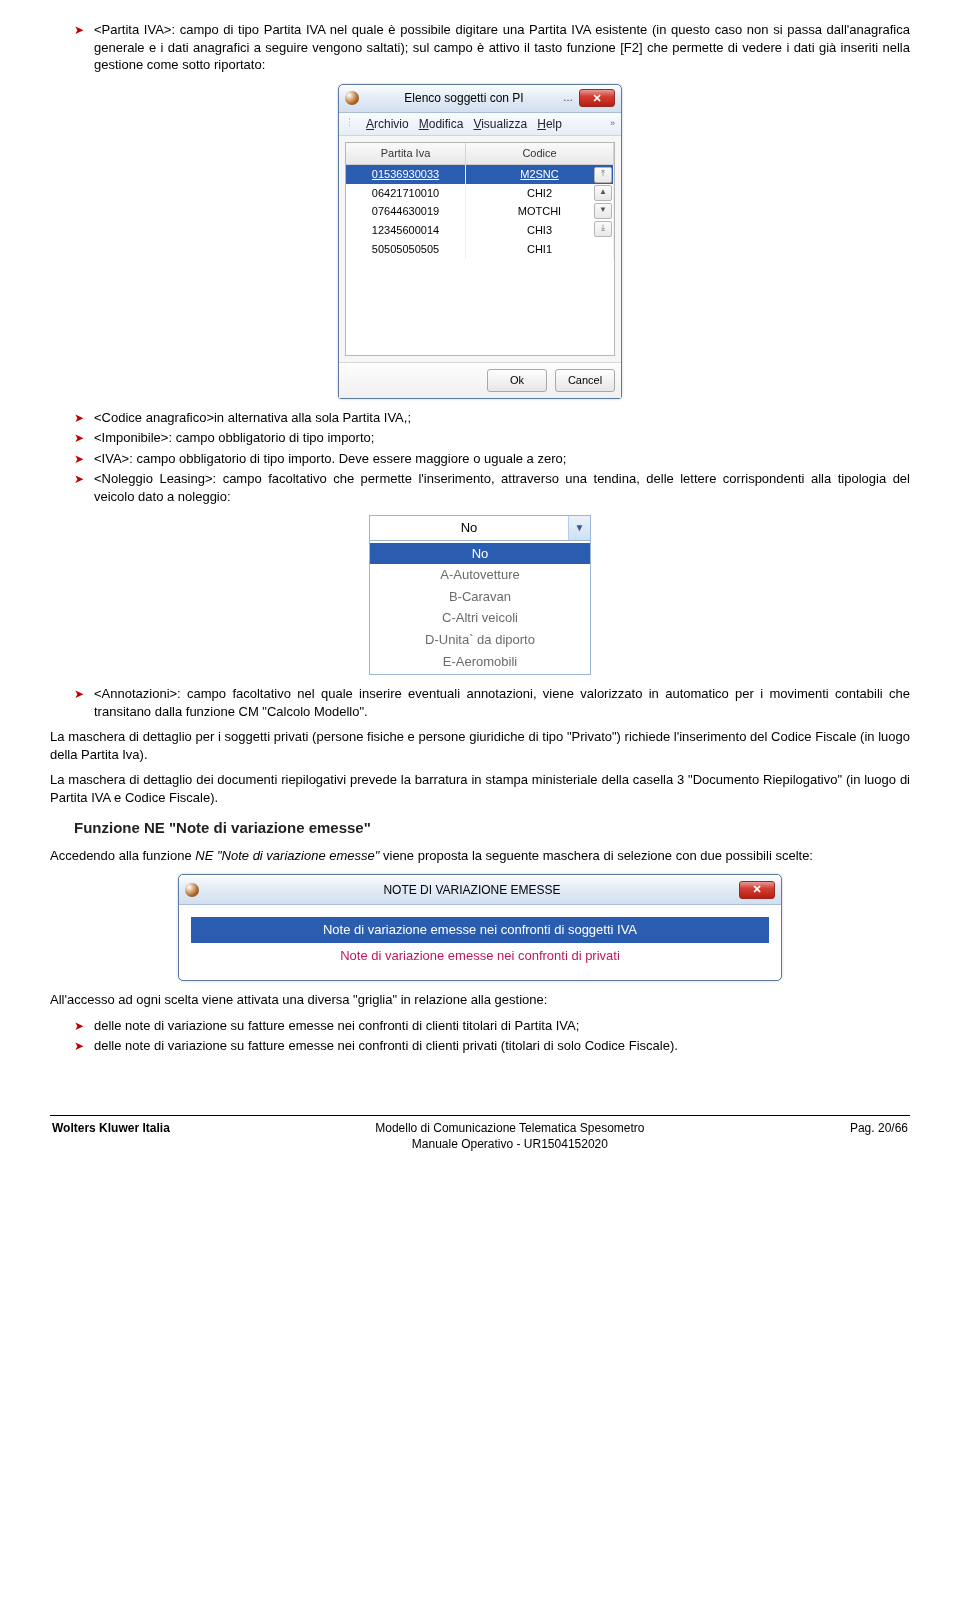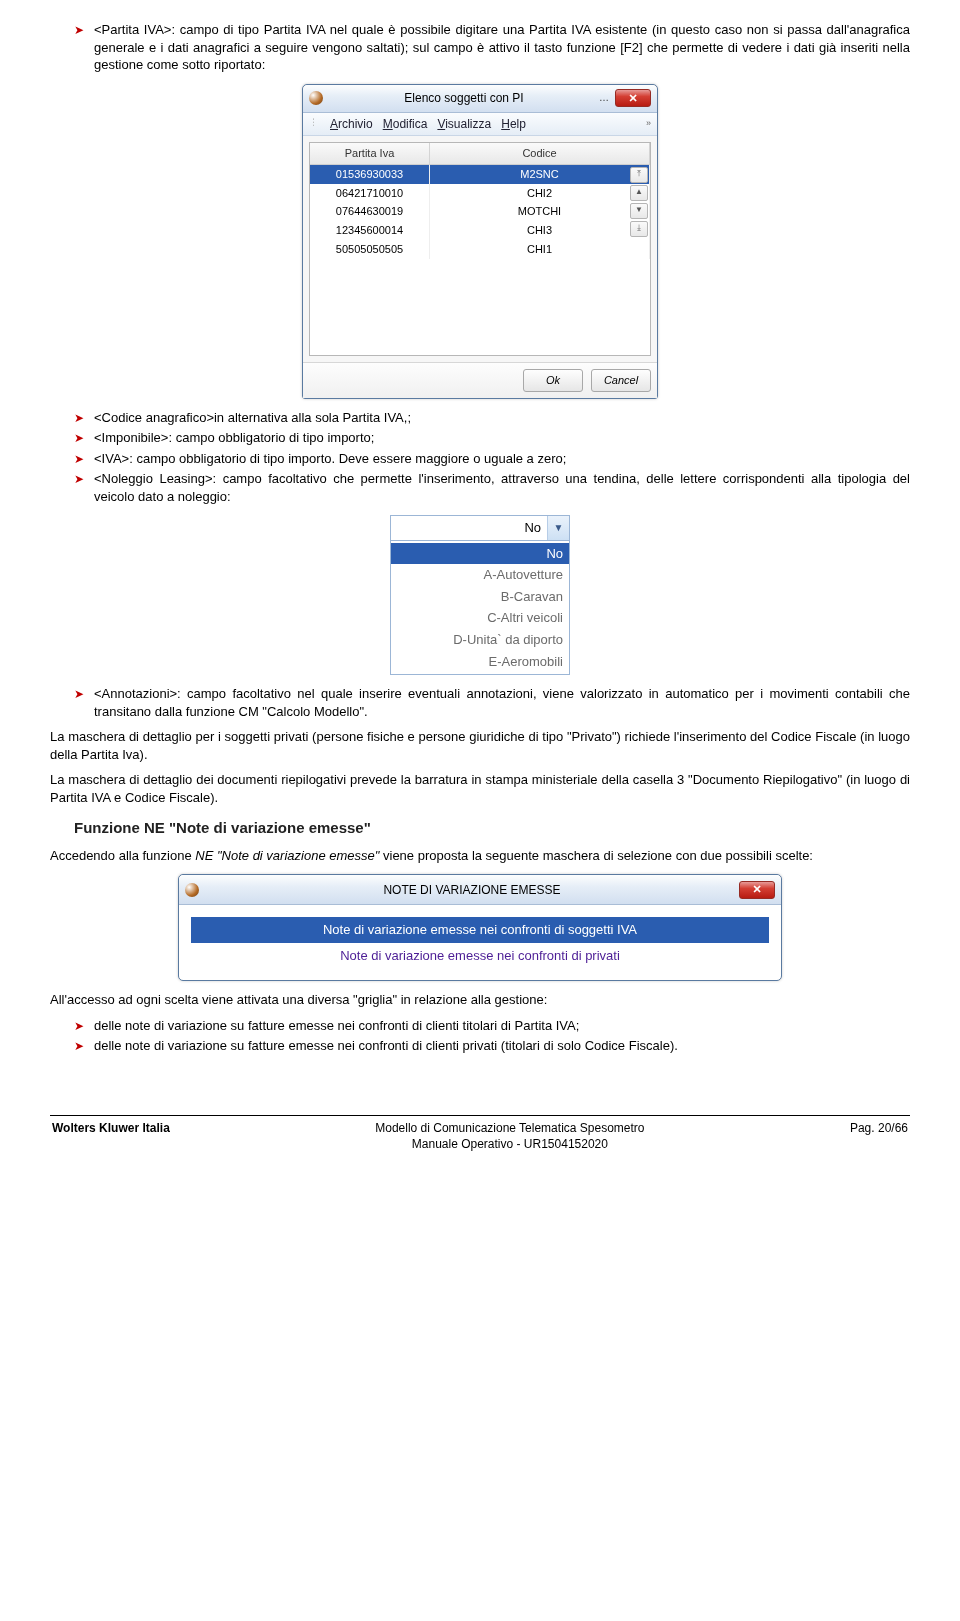--- a/index.html
+++ b/index.html
@@ -23,61 +23,61 @@
     color: #c00000;
     font-size: 12px;
   }
   p { margin: 8px 0; text-align: justify; }
   .center-img { text-align: center; margin: 10px 0; }
   .section-hdr { font-family: Tahoma, sans-serif; font-size: 15px; font-weight: bold; color: #222; margin: 12px 0 4px 24px; }
   .footer-rule { border-top: 1px solid #000; margin-top: 60px; }
   .footer { display: flex; justify-content: space-between; font-size: 12px; padding: 4px 2px 0 2px; }
 
   
-  .win { width: 356px; margin: 0 auto; border: 1px solid #5a7aa0; border-radius: 5px 5px 3px 3px; background: #f4f4f4; font-family: "Segoe UI", Tahoma, sans-serif; font-size: 12px; box-shadow: 0 0 3px rgba(0,0,0,0.2); }
+  .win { width: 284px; margin: 0 auto; border: 1px solid #5a7aa0; border-radius: 5px 5px 3px 3px; background: #f4f4f4; font-family: "Segoe UI", Tahoma, sans-serif; font-size: 12px; box-shadow: 0 0 3px rgba(0,0,0,0.2); }
   .win-title { background: linear-gradient(#fdfefe,#e6eef7 40%,#d2dff0); border-bottom: 1px solid #a9bdd6; border-radius: 5px 5px 0 0; height: 28px; display: flex; align-items: center; padding: 0 6px; position: relative; }
   .win-title .orb { width: 14px; height: 14px; border-radius: 50%; background: radial-gradient(circle at 30% 30%, #fff, #b46a25 60%, #6a3b12); margin-right: 6px; flex-shrink:0;}
   .win-title .txt { flex: 1; font-size: 12px; color: #000; }
   .win-title .dots { color:#333; font-size:10px; margin-right:6px;}
   .win-close { width: 36px; height: 18px; background: linear-gradient(#e79a97,#d43f34 40%,#b71c12); border: 1px solid #962b24; border-radius: 3px; color: #fff; display:flex; align-items:center; justify-content:center; font-weight:bold; font-size:11px;}
   .win-menu { background: linear-gradient(#fafcfe,#e5edf6); border-bottom:1px solid #c9d6e6; padding: 3px 6px; display:flex; gap:10px; color:#223; position:relative;}
   .win-menu .grip { color:#aaa; font-size:9px; margin-right:2px;}
   .win-menu .und { text-decoration: underline; text-decoration-color: #223; }
   .win-menu .dd { position:absolute; right:6px; top:4px; font-size:9px; color:#666;}
   .win-body { padding: 6px; background:#f6f6f6;}
   .win-grid { border:1px solid #b7b7b7; background:#fff; position:relative;}
   .win-grid-head { display:flex; background: linear-gradient(#fafafa,#e8e8e8); border-bottom:1px solid #cfcfcf;}
   .win-grid-head div { padding:3px 6px; border-right:1px solid #d4d4d4; font-size:11px; color:#333;}
   .col1 { width: 120px; }
   .col2 { flex: 1; }
   .win-grid-rows { height: 190px; position:relative;}
   .win-grid-rows .row { display:flex; font-size:11px;}
   .win-grid-rows .row div { padding:2px 6px; border-right:1px solid #eee;}
-  .win-grid-rows .row.sel { background:#2a5db0; color:#fff;}
+  .win-grid-rows .row.sel { background:#2a5db0; color:#fff;text-decoration:underline;}
   .win-scroll-btns { position:absolute; right:2px; top:2px; width:18px; display:flex; flex-direction:column; gap:2px;}
   .win-scroll-btns span { width:18px; height:16px; border:1px solid #b5b5b5; background:linear-gradient(#fafafa,#e8e8e8); display:flex; align-items:center; justify-content:center; font-size:8px; color:#555; border-radius:2px;}
   .win-btnbar { display:flex; justify-content:flex-end; gap:8px; padding:6px; background:linear-gradient(#fdfdfd,#f0f0f0); border-top:1px solid #d7d7d7;}
-  .win-btnbar .btn { min-width:60px; padding:3px 10px; border:1px solid #a8a8a8; border-radius:3px; background:linear-gradient(#fefefe,#e6e6e6); font-size:11px; text-align:center;font-style:italic;}
+  .win-btnbar .btn { min-width:60px; padding:3px 10px; border:1px solid #a8a8a8; border-radius:3px; background:linear-gradient(#fefefe,#e6e6e6); font-size:11px; text-align:center;}
 
   
-  .dd-wrap { width: 180px; margin: 6px auto; border:1px solid #9cb6d6; font-family:"Segoe UI",Tahoma,sans-serif; font-size:13px; background:#fff;text-align:right;}
+  .dd-wrap { width: 222px; margin: 6px auto; border:1px solid #9cb6d6; font-family:"Segoe UI",Tahoma,sans-serif; font-size:13px; background:#fff;}
   .dd-sel { display:flex; align-items:center; border-bottom:1px solid #9cb6d6;}
   .dd-sel .val { flex:1; padding:3px 6px;}
   .dd-sel .arr { width:22px; align-self:stretch; border-left:1px solid #b7cde7; background:linear-gradient(#eaf2fb,#cde0f4); display:flex; align-items:center; justify-content:center; color:#3a5a8a; font-size:10px;}
   .dd-list { padding:2px 0;}
   .dd-list div { padding:2px 6px; color:#6b6b6b;}
   .dd-list div.hl { background:#2a5db0; color:#fff;}
 
   
   .win2 { width: 604px; margin: 6px auto; border:1px solid #5a7aa0; border-radius:5px; font-family:"Segoe UI",Tahoma,sans-serif; font-size:13px; background:#fff; box-shadow:0 0 3px rgba(0,0,0,0.2);}
   .win2-title { background: linear-gradient(#fdfefe,#e6eef7 40%,#d2dff0); height:30px; border-radius:5px 5px 0 0; display:flex; align-items:center; padding:0 6px; border-bottom:1px solid #a9bdd6;}
   .win2-title .orb { width:14px; height:14px; border-radius:50%; background:radial-gradient(circle at 30% 30%,#fff,#b46a25 60%,#6a3b12); margin-right:6px;}
   .win2-title .txt { flex:1; font-size:12px; color:#000;}
   .win2-body { padding:12px;}
-  .win2-body .opt { padding:4px 6px; color:#4c1d95;}
+  .win2-body .opt { padding:4px 6px; color:#be185d;}
   .win2-body .opt.sel { background:#2a5db0; color:#fff;}
   i{font-style:italic;}
 </style>
 </head>
 <body>
 
 <ul class="bullet-list">
   <li>&lt;Partita IVA&gt;: campo di tipo Partita IVA nel quale è possibile digitare una Partita IVA esistente (in questo caso non si passa dall'anagrafica generale e i dati anagrafici a seguire vengono saltati); sul campo è attivo il tasto funzione [F2] che permette di vedere i dati già inseriti nella gestione come sotto riportato:</li>
 </ul>
 

